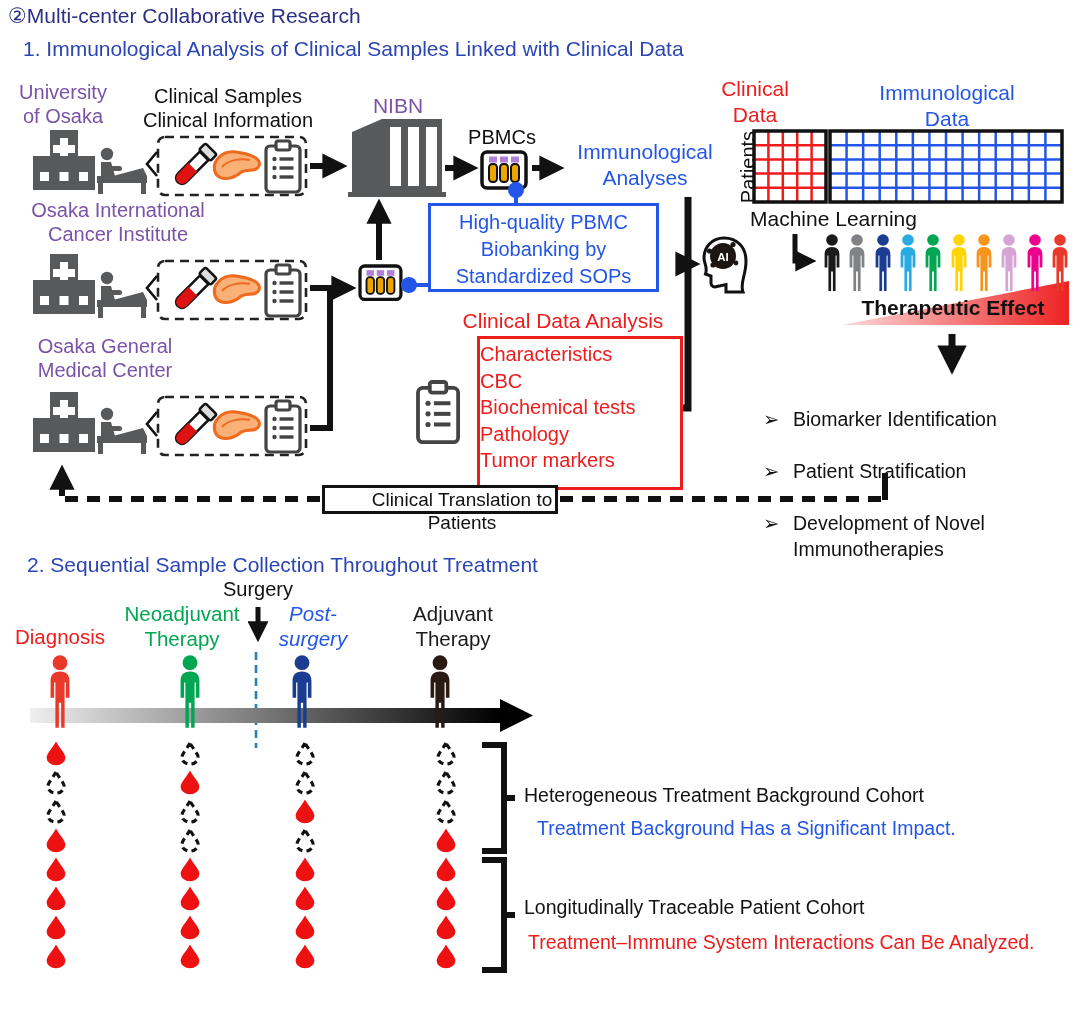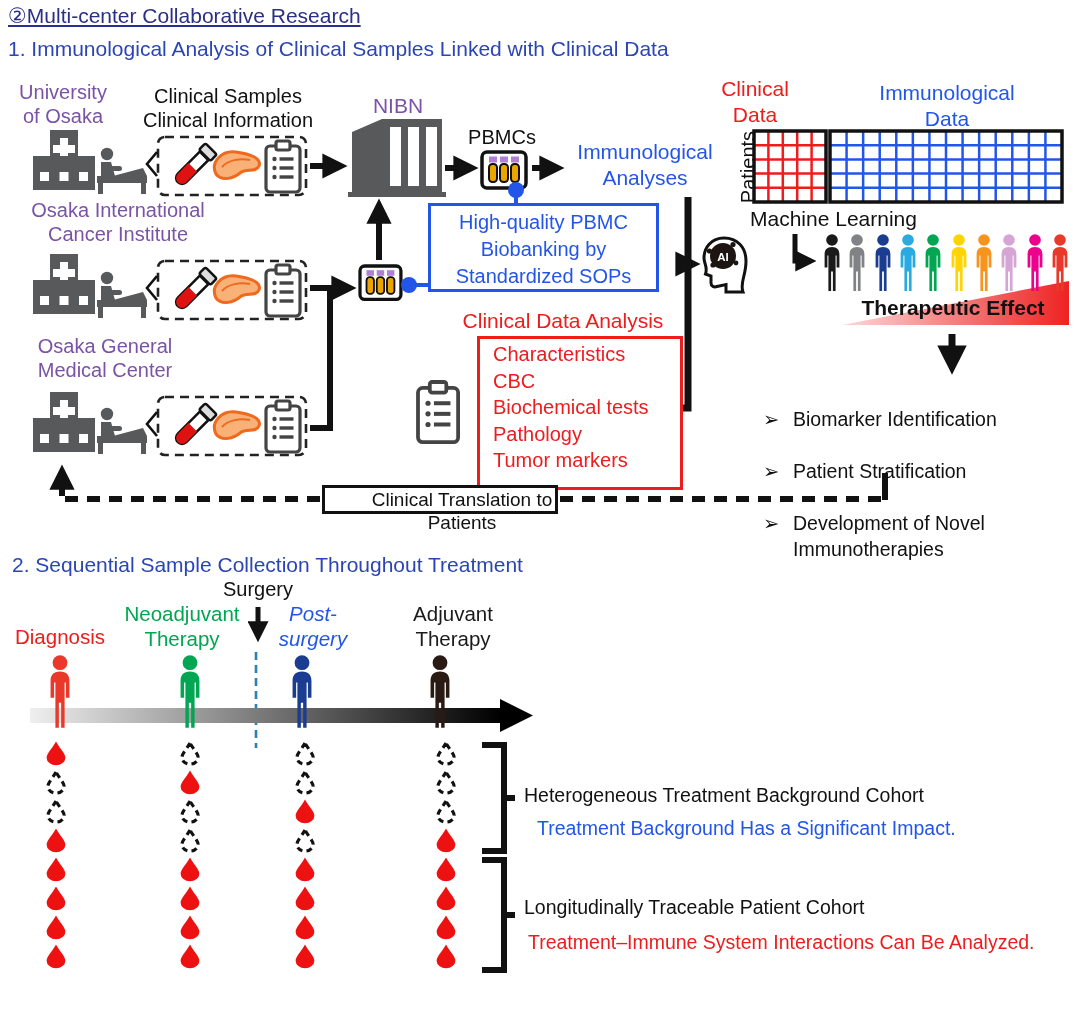--- a/index.html
+++ b/index.html
@@ -5,29 +5,29 @@
   :root{
     --navy:#2b2f86; --blue_heading:#2b46b4; --purple:#7a52a8; --red:#ee1c1c;
     --blue:#2356e8; --green:#00a651; --icon_gray:#58595b; --ink:#111111;
   }
   html,body{margin:0;padding:0;background:#fff;}
   #stage{position:relative;width:1080px;height:1018px;background:#fff;overflow:hidden;
          font-family:"Liberation Sans","DejaVu Sans",sans-serif;color:var(--ink);}
   #overlay{position:absolute;left:0;top:0;z-index:1;}
   .t{position:absolute;z-index:2;white-space:pre-line;line-height:1.22;}
   .c{text-align:center;}
-  .navy{color:var(--navy);} .bluehead{color:var(--blue_heading);}
+  .navy{color:var(--navy);} .bluehead{color:var(--blue_heading);margin-left:15px;}
   .purple{color:var(--purple);} .red{color:var(--red);} .blue{color:var(--blue);} .ink{color:var(--ink);}
   .f21{font-size:21px;} .f20{font-size:20px;}
   .w500{font-weight:500;}
   .box{position:absolute;z-index:2;background:#fff;}
   #biobank-box{left:428px;top:203px;width:231px;height:89px;border:3px solid var(--blue);
                color:var(--blue);font-size:20px;text-align:center;line-height:27px;box-sizing:border-box;padding-top:3px;white-space:pre-line;}
   #cda-box{left:477px;top:336px;width:206px;height:154px;border:3px solid var(--red);box-sizing:border-box;
-           color:var(--red);font-size:20px;line-height:26.5px;padding:2px 0 0 13px;}
+           color:var(--red);font-size:20px;line-height:26.5px;padding:2px 0 0 0;}
   #trans-box{left:322px;top:485px;width:236px;height:29px;border:3px solid var(--ink);box-sizing:border-box;
              font-size:19px;text-align:center;line-height:23px;font-weight:500;padding-left:44px;}
   #patients-label{left:706px;top:156px;width:82px;height:22px;transform:rotate(-90deg);font-size:20px;text-align:center;}
   #ml-people{position:absolute;z-index:2;left:820px;top:233px;width:252px;height:62px;display:flex;justify-content:space-between;align-items:flex-start;}
   #ther-label{left:834px;top:295px;width:238px;font-weight:bold;font-size:21px;z-index:3;}
   #outcomes{left:763px;top:380px;width:312px;font-size:19.5px;line-height:26px;}
   .outrow{display:flex;}
   .outmark{width:30px;flex:none;}
   .tp-person{position:absolute;z-index:2;top:655px;width:46px;height:74px;}
   .drop-col{position:absolute;z-index:2;top:741px;width:26px;display:flex;flex-direction:column;gap:4px;align-items:center;}
@@ -213,21 +213,21 @@
 
     <polygon points="842,325 1069,281 1069,325" fill="url(#wg)"></polygon>
 
     <line x1="256" y1="652" x2="256" y2="748" stroke="#2a7fb5" stroke-width="2.6" stroke-dasharray="8 5"></line>
     <rect x="30" y="708" width="470" height="15" fill="url(#tg)"></rect>
     <polygon points="500,699 533,715.5 500,732" fill="#000"></polygon>
     <path d="M482 745 H504 V851 H482 M504 798 H515" stroke="#111" stroke-width="6" fill="none"></path>
     <path d="M482 860 H504 V970 H482 M504 915 H515" stroke="#111" stroke-width="6" fill="none"></path>
   </svg>
 
-  <div class="t navy f21 w500" style="left:8px;top:3px;width:660px;text-decoration:underline;">②Multi-center Collaborative Research</div>
+  <div class="t navy f21 w500" style="left:8px;top:3px;width:660px;">②Multi-center Collaborative Research</div>
   <div class="t bluehead f21" style="left:8px;top:36px;width:780px;">1. Immunological Analysis of Clinical Samples Linked with Clinical Data</div>
 
   <div class="t purple f20 c" style="left:6px;top:80px;width:114px;">University
 of Osaka</div>
   <div class="t ink f20 c" style="left:130px;top:84px;width:196px;">Clinical Samples
 Clinical Information</div>
   <div class="t purple f21 c" style="left:360px;top:93px;width:76px;">NIBN</div>
   <div class="t ink f20 c" style="left:452px;top:125px;width:100px;">PBMCs</div>
   <div class="t blue f21 c" style="left:560px;top:139px;width:170px;">Immunological
 Analyses</div>

